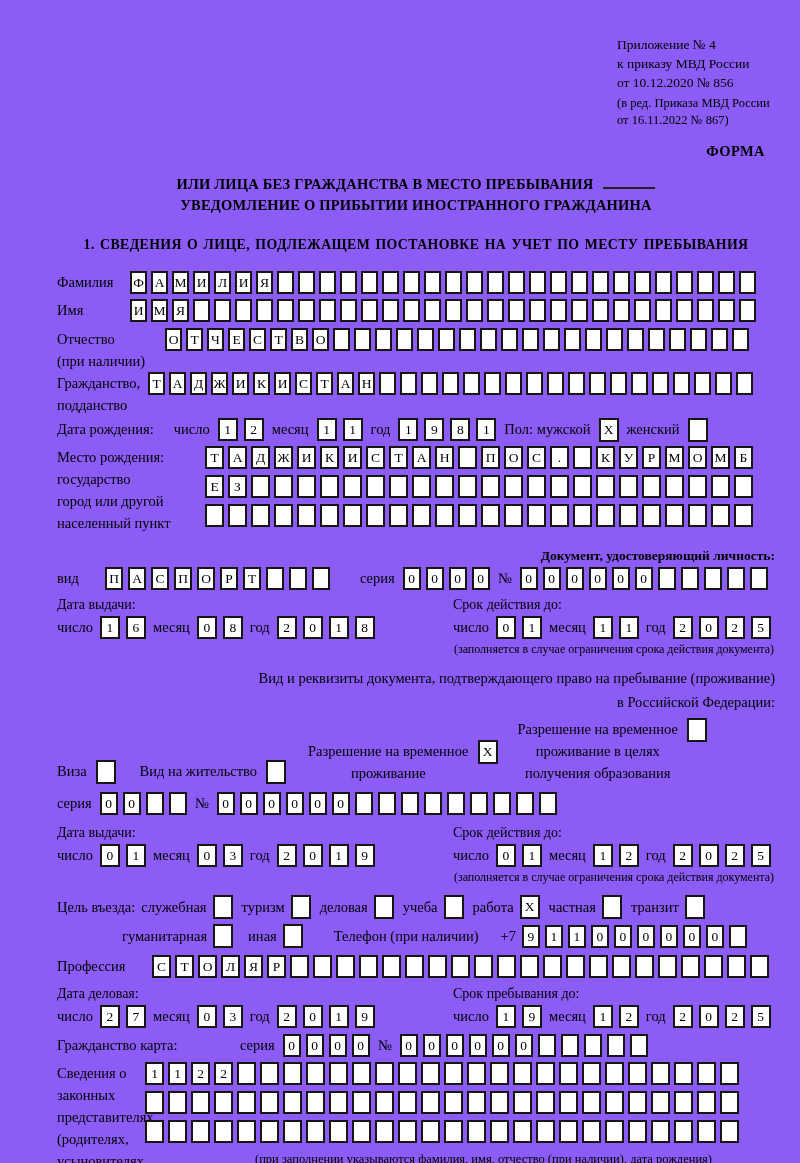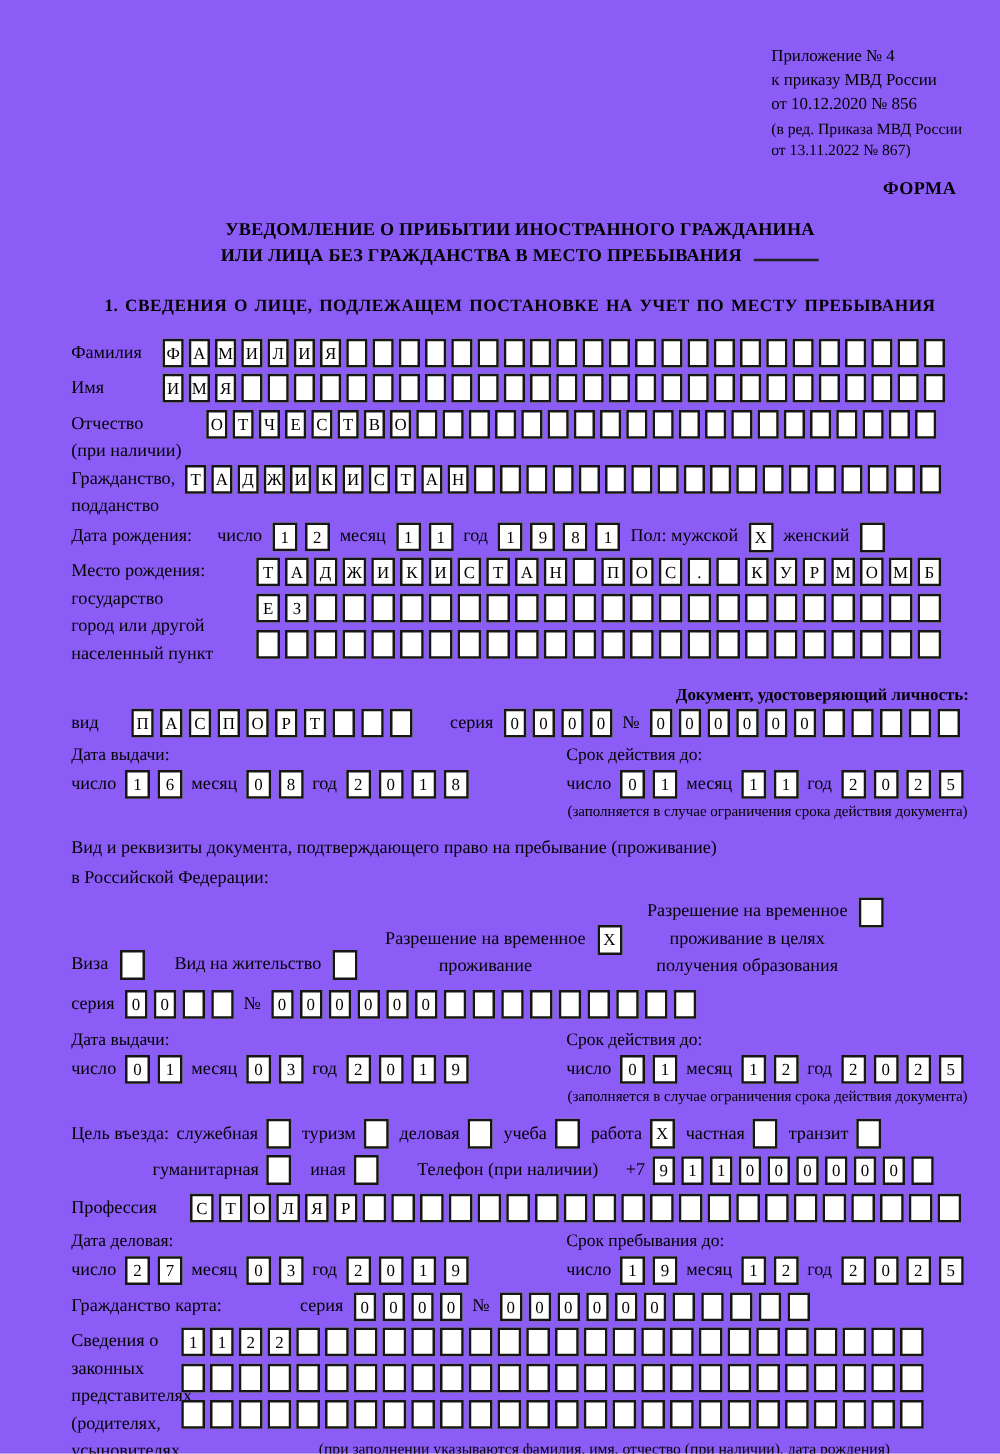--- a/index.html
+++ b/index.html
@@ -36,21 +36,21 @@
 
   .center-bold { text-align:right; font-weight:bold; font-size:13.5px; margin-top:14px; }
 
   .daterow { display:flex; margin-top:6px; }
   .datecol.left { width:350px; }
   .datecol.right { flex:1; margin-left:46px; }
   .dc-head { font-size:14px; line-height:17px; }
   .dc-body { display:flex; align-items:center; gap:7px; margin-top:3px; font-size:14.5px; }
   .dc-note { font-size:12px; margin-top:3px; text-align:center; white-space:nowrap; }
 
-  .intro { font-size:14.5px; line-height:24px; margin-top:9px; }
+  .intro { font-size:14.5px; line-height:24px; margin-top:9px;text-align:right; }
 
   .chkrow { display:flex; align-items:flex-end; margin-top:4px; font-size:14.5px; }
   .chk { display:flex; align-items:flex-start; gap:9px; }
   .chk .txt { line-height:23px; }
   .chk .txt.multi { text-align:center; line-height:22px; }
   .cells.check .cell { width:20px; height:24px; }
 
   .purpose { display:flex; align-items:center; gap:6px; font-size:14.5px; margin-top:10px; flex-wrap:nowrap; }
   .purpose .cells { margin-right:3px; }
 
@@ -61,28 +61,28 @@
 
 <div class="page">
 
   <div class="header-block">
     <div>Приложение № 4</div>
     <div>к приказу МВД России</div>
     <div>от 10.12.2020 № 856</div>
   </div>
   <div class="header-sub">
     <div>(в ред. Приказа МВД России</div>
-    <div>от 13.11.2022 № 867)</div>
+    <div>от 16.11.2022 № 867)</div>
   </div>
 
   <div class="forma">ФОРМА</div>
 
   <div class="title">
+    <div><span>ИЛИ ЛИЦА БЕЗ ГРАЖДАНСТВА В МЕСТО ПРЕБЫВАНИЯ</span><span class="blank-underline"></span></div>
     <div>УВЕДОМЛЕНИЕ О ПРИБЫТИИ ИНОСТРАННОГО ГРАЖДАНИНА</div>
-    <div><span>ИЛИ ЛИЦА БЕЗ ГРАЖДАНСТВА В МЕСТО ПРЕБЫВАНИЯ</span><span class="blank-underline"></span></div>
   </div>
 
   <div class="section-heading">1. СВЕДЕНИЯ О ЛИЦЕ, ПОДЛЕЖАЩЕМ ПОСТАНОВКЕ НА УЧЕТ ПО МЕСТУ ПРЕБЫВАНИЯ</div>
 
   <div class="frow" style="margin-top:18px">
     <div class="flabel" style="width:73px">Фамилия</div>
     <div class="cells">
         <span class="cell">Ф</span>
         <span class="cell">А</span>
         <span class="cell">М</span>

